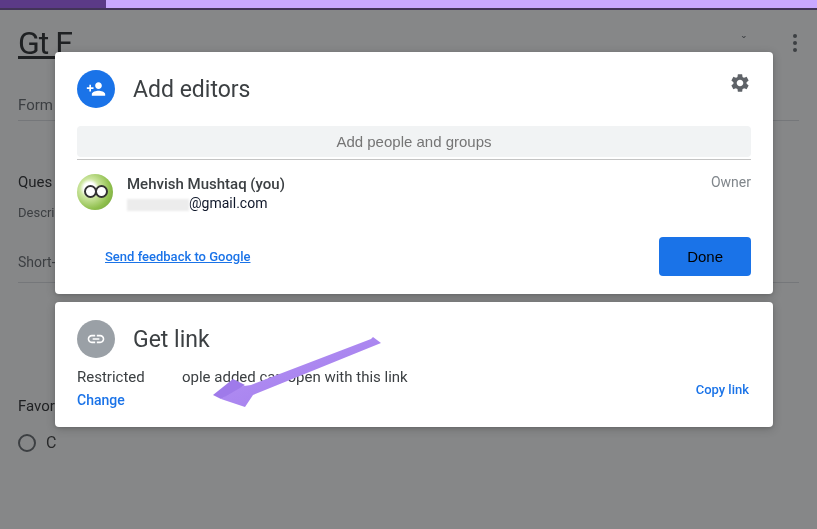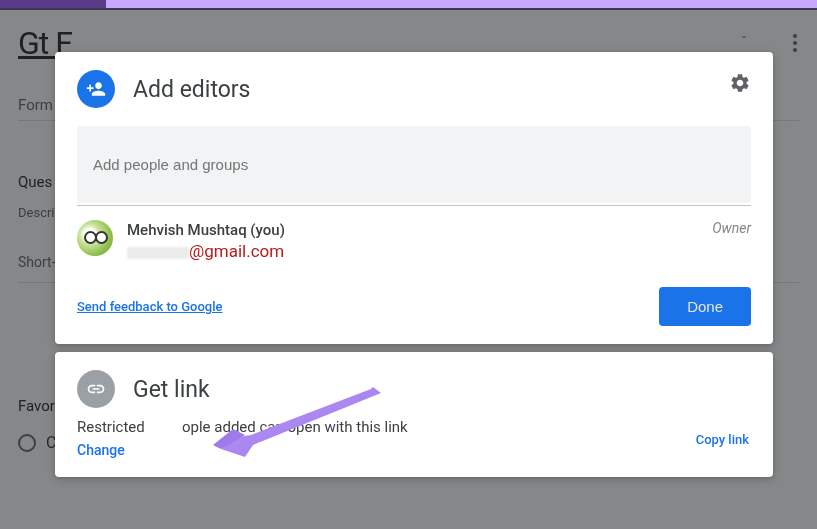--- a/index.html
+++ b/index.html
@@ -142,25 +142,26 @@
       top: 20px;
       right: 22px;
       cursor: pointer;
     }
     .gear svg { fill: #5f6368; }
     .input-box {
       margin-top: 18px;
       background: #f1f3f4;
       border: none;
       border-radius: 4px;
-      padding: 30px 16px;
+      padding: 7px 16px;
       font-size: 15px;
       color: #5f6368;
       width: 100%;
       outline: none;
+      text-align: center;
     }
     .thin-line {
       border: none;
       border-top: 1px solid #c4c4c4;
       margin-top: 2px;
     }
     .person-row {
       display: flex;
       margin-top: 14px;
       gap: 14px;
@@ -189,52 +190,52 @@
     .person-info {
       flex: 1;
       line-height: 1.35;
     }
     .person-name {
       font-size: 15px;
       color: #3c4043;
       font-weight: 500;
     }
     .person-email {
-      font-size: 17px;
-      color: #b91c1c;
+      font-size: 14px;
+      color: #0f172a;
     }
     .email-blur {
       display: inline-block;
       width: 62px;
       height: 12px;
       background: #ececec;
       vertical-align: middle;
       filter: blur(1px);
     }
     .role {
       font-size: 14px;
       color: #80868b;
-      font-style: italic;
     }
     .card-footer {
       display: flex;
       align-items: center;
       justify-content: space-between;
       margin-top: 24px;
     }
     .feedback {
       font-size: 13px;
       color: #1a73e8;
       text-decoration: underline;
       font-weight: 500;
       cursor: pointer;
+      margin-left: 28px;
     }
     .done-btn {
       background: #1a73e8;
-      color: #e5e5e5;
+      color: #000000;
       border: none;
       border-radius: 4px;
       padding: 11px 28px;
       font-size: 15px;
       font-weight: 500;
       cursor: pointer;
     }
     .link-body {
       margin-left: 0;
       margin-top: 10px;

